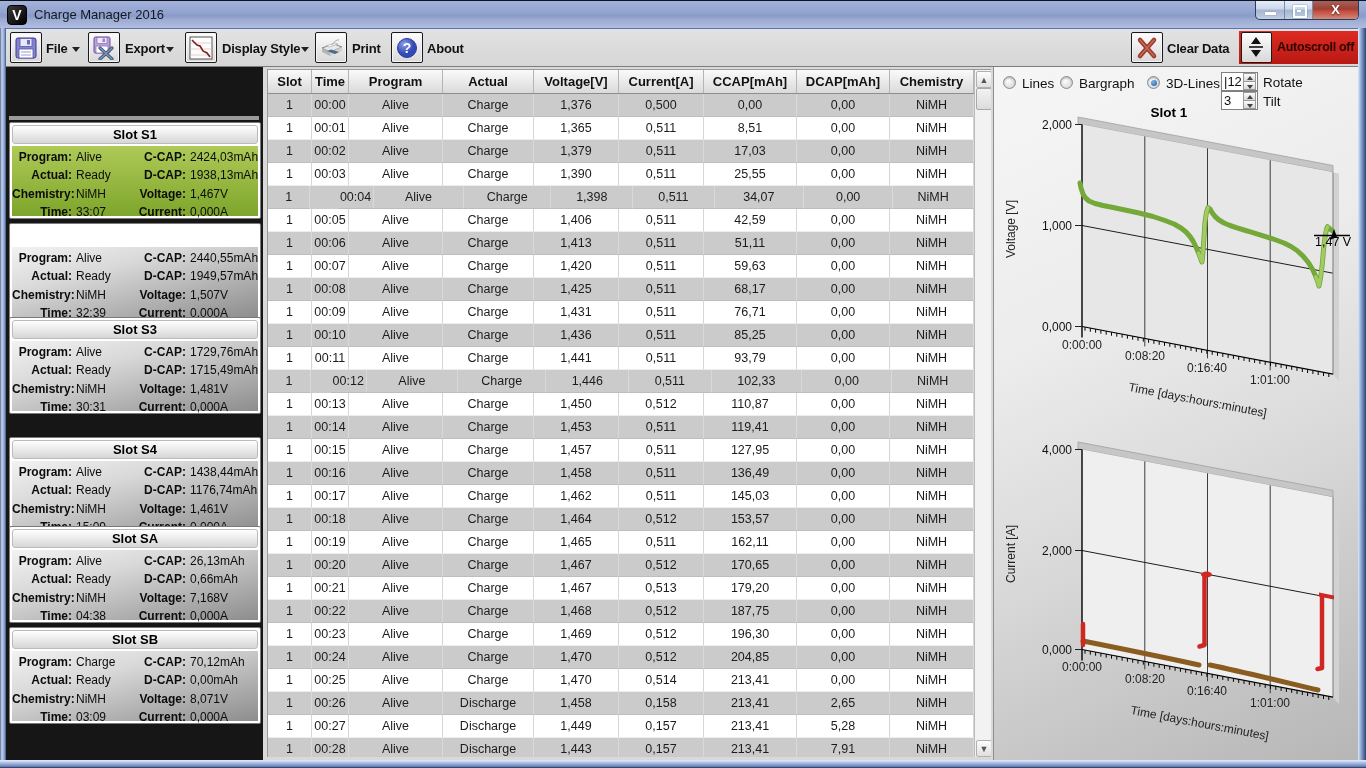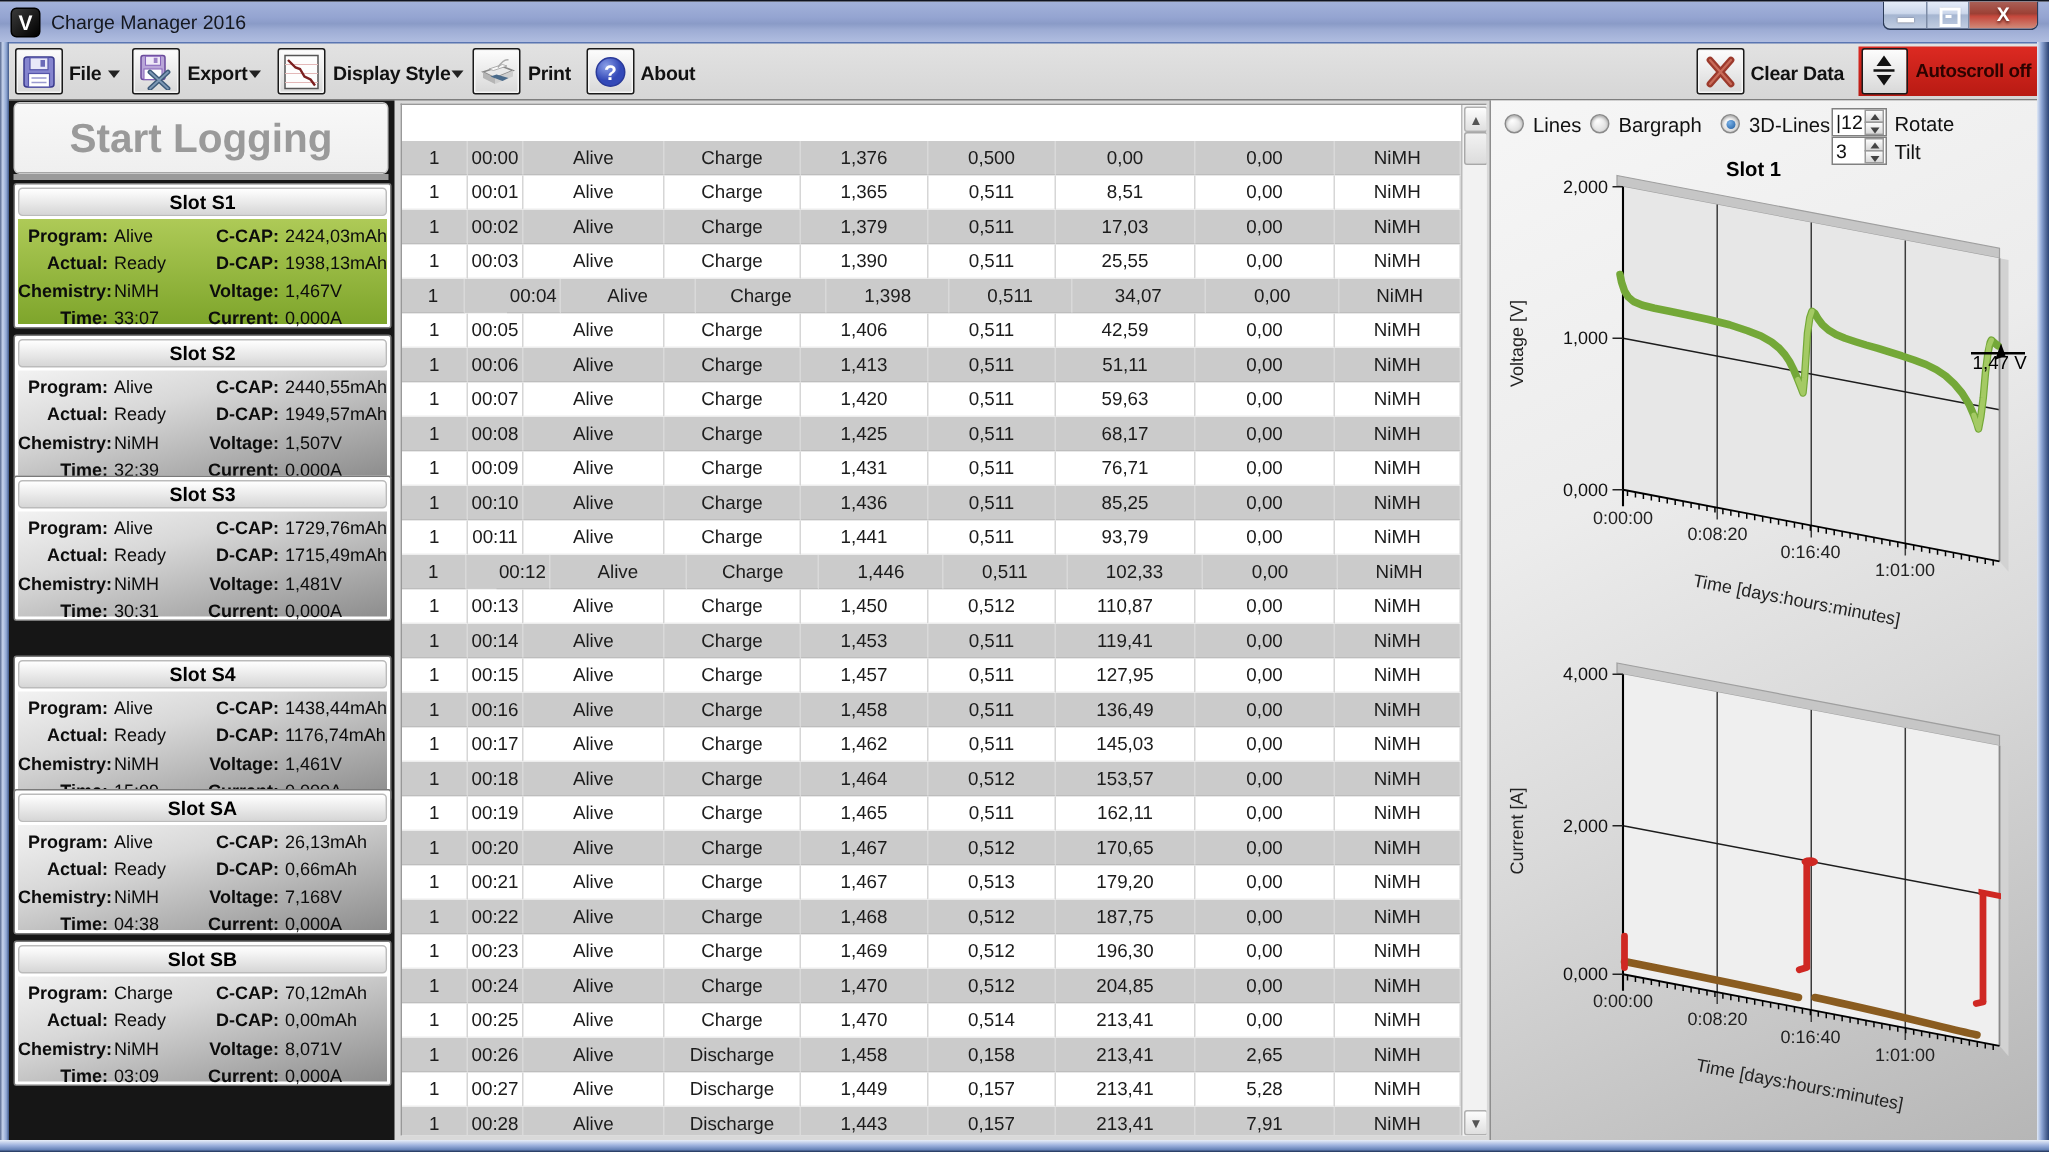--- a/index.html
+++ b/index.html
@@ -155,21 +155,20 @@
         <svg width="26" height="26" viewBox="0 0 26 26" style="position:absolute;left:1px;top:1px;">
 <polygon points="13,3 18,10 8,10" fill="#111"></polygon>
 <polygon points="13,23 18,16 8,16" fill="#111"></polygon>
 <line x1="6" y1="13" x2="20" y2="13" stroke="#111" stroke-width="1.6"></line>
 </svg>
       </div>
       <div id="aslabel">Autoscroll off</div>
     </div>
 </div>
 <div class="abs" id="sidebar">
-  <div class="abs" id="startbtn">Start Logging</div>
   <div class="abs" style="left:3px;top:49px;width:250px;height:4px;background:#9a9a9a;"></div>
 <div class="panel" style="top:55px;">
       <div class="phead">Slot S1</div>
       <div class="pbody green">
         <div class="prow" style="top:1.5px;">
           <span class="plab1">Program:</span>
           <span class="pval1">Alive</span>
           <span class="plab2">C-CAP:</span>
           <span class="pval2">2424,03mAh</span>
         </div>
@@ -187,21 +186,20 @@
         </div>
         <div class="prow" style="top:57px;">
           <span class="plab1">Time:</span>
           <span class="pval1">33:07</span>
           <span class="plab2">Current:</span>
           <span class="pval2">0,000A</span>
         </div>
       </div>
     </div>
 <div class="panel" style="top:156px;">
-      <div class="phead">Slot S2</div>
       <div class="pbody gray">
         <div class="prow" style="top:1.5px;">
           <span class="plab1">Program:</span>
           <span class="pval1">Alive</span>
           <span class="plab2">C-CAP:</span>
           <span class="pval2">2440,55mAh</span>
         </div>
         <div class="prow" style="top:20px;">
           <span class="plab1">Actual:</span>
           <span class="pval1">Ready</span>
@@ -333,20 +331,31 @@
         <div class="prow" style="top:57px;">
           <span class="plab1">Time:</span>
           <span class="pval1">03:09</span>
           <span class="plab2">Current:</span>
           <span class="pval2">0,000A</span>
         </div>
       </div>
     </div>
 </div>
 <div class="abs" id="tablewrap">
+  <div id="thead">
+      <div style="width:44px;">Slot</div>
+      <div style="width:37px;">Time</div>
+      <div style="width:94px;">Program</div>
+      <div style="width:91px;">Actual</div>
+      <div style="width:85px;">Voltage[V]</div>
+      <div style="width:85px;">Current[A]</div>
+      <div style="width:93px;">CCAP[mAh]</div>
+      <div style="width:93px;">DCAP[mAh]</div>
+      <div style="width:84px;">Chemistry</div>
+    </div>
 <div class="trow even" style="top:24px;">
       <div style="width:44px;">1</div>
       <div style="width:37px;">00:00</div>
       <div style="width:94px;">Alive</div>
       <div style="width:91px;">Charge</div>
       <div style="width:85px;">1,376</div>
       <div style="width:85px;">0,500</div>
       <div style="width:93px;">0,00</div>
       <div style="width:93px;">0,00</div>
       <div style="width:84px;">NiMH</div>

